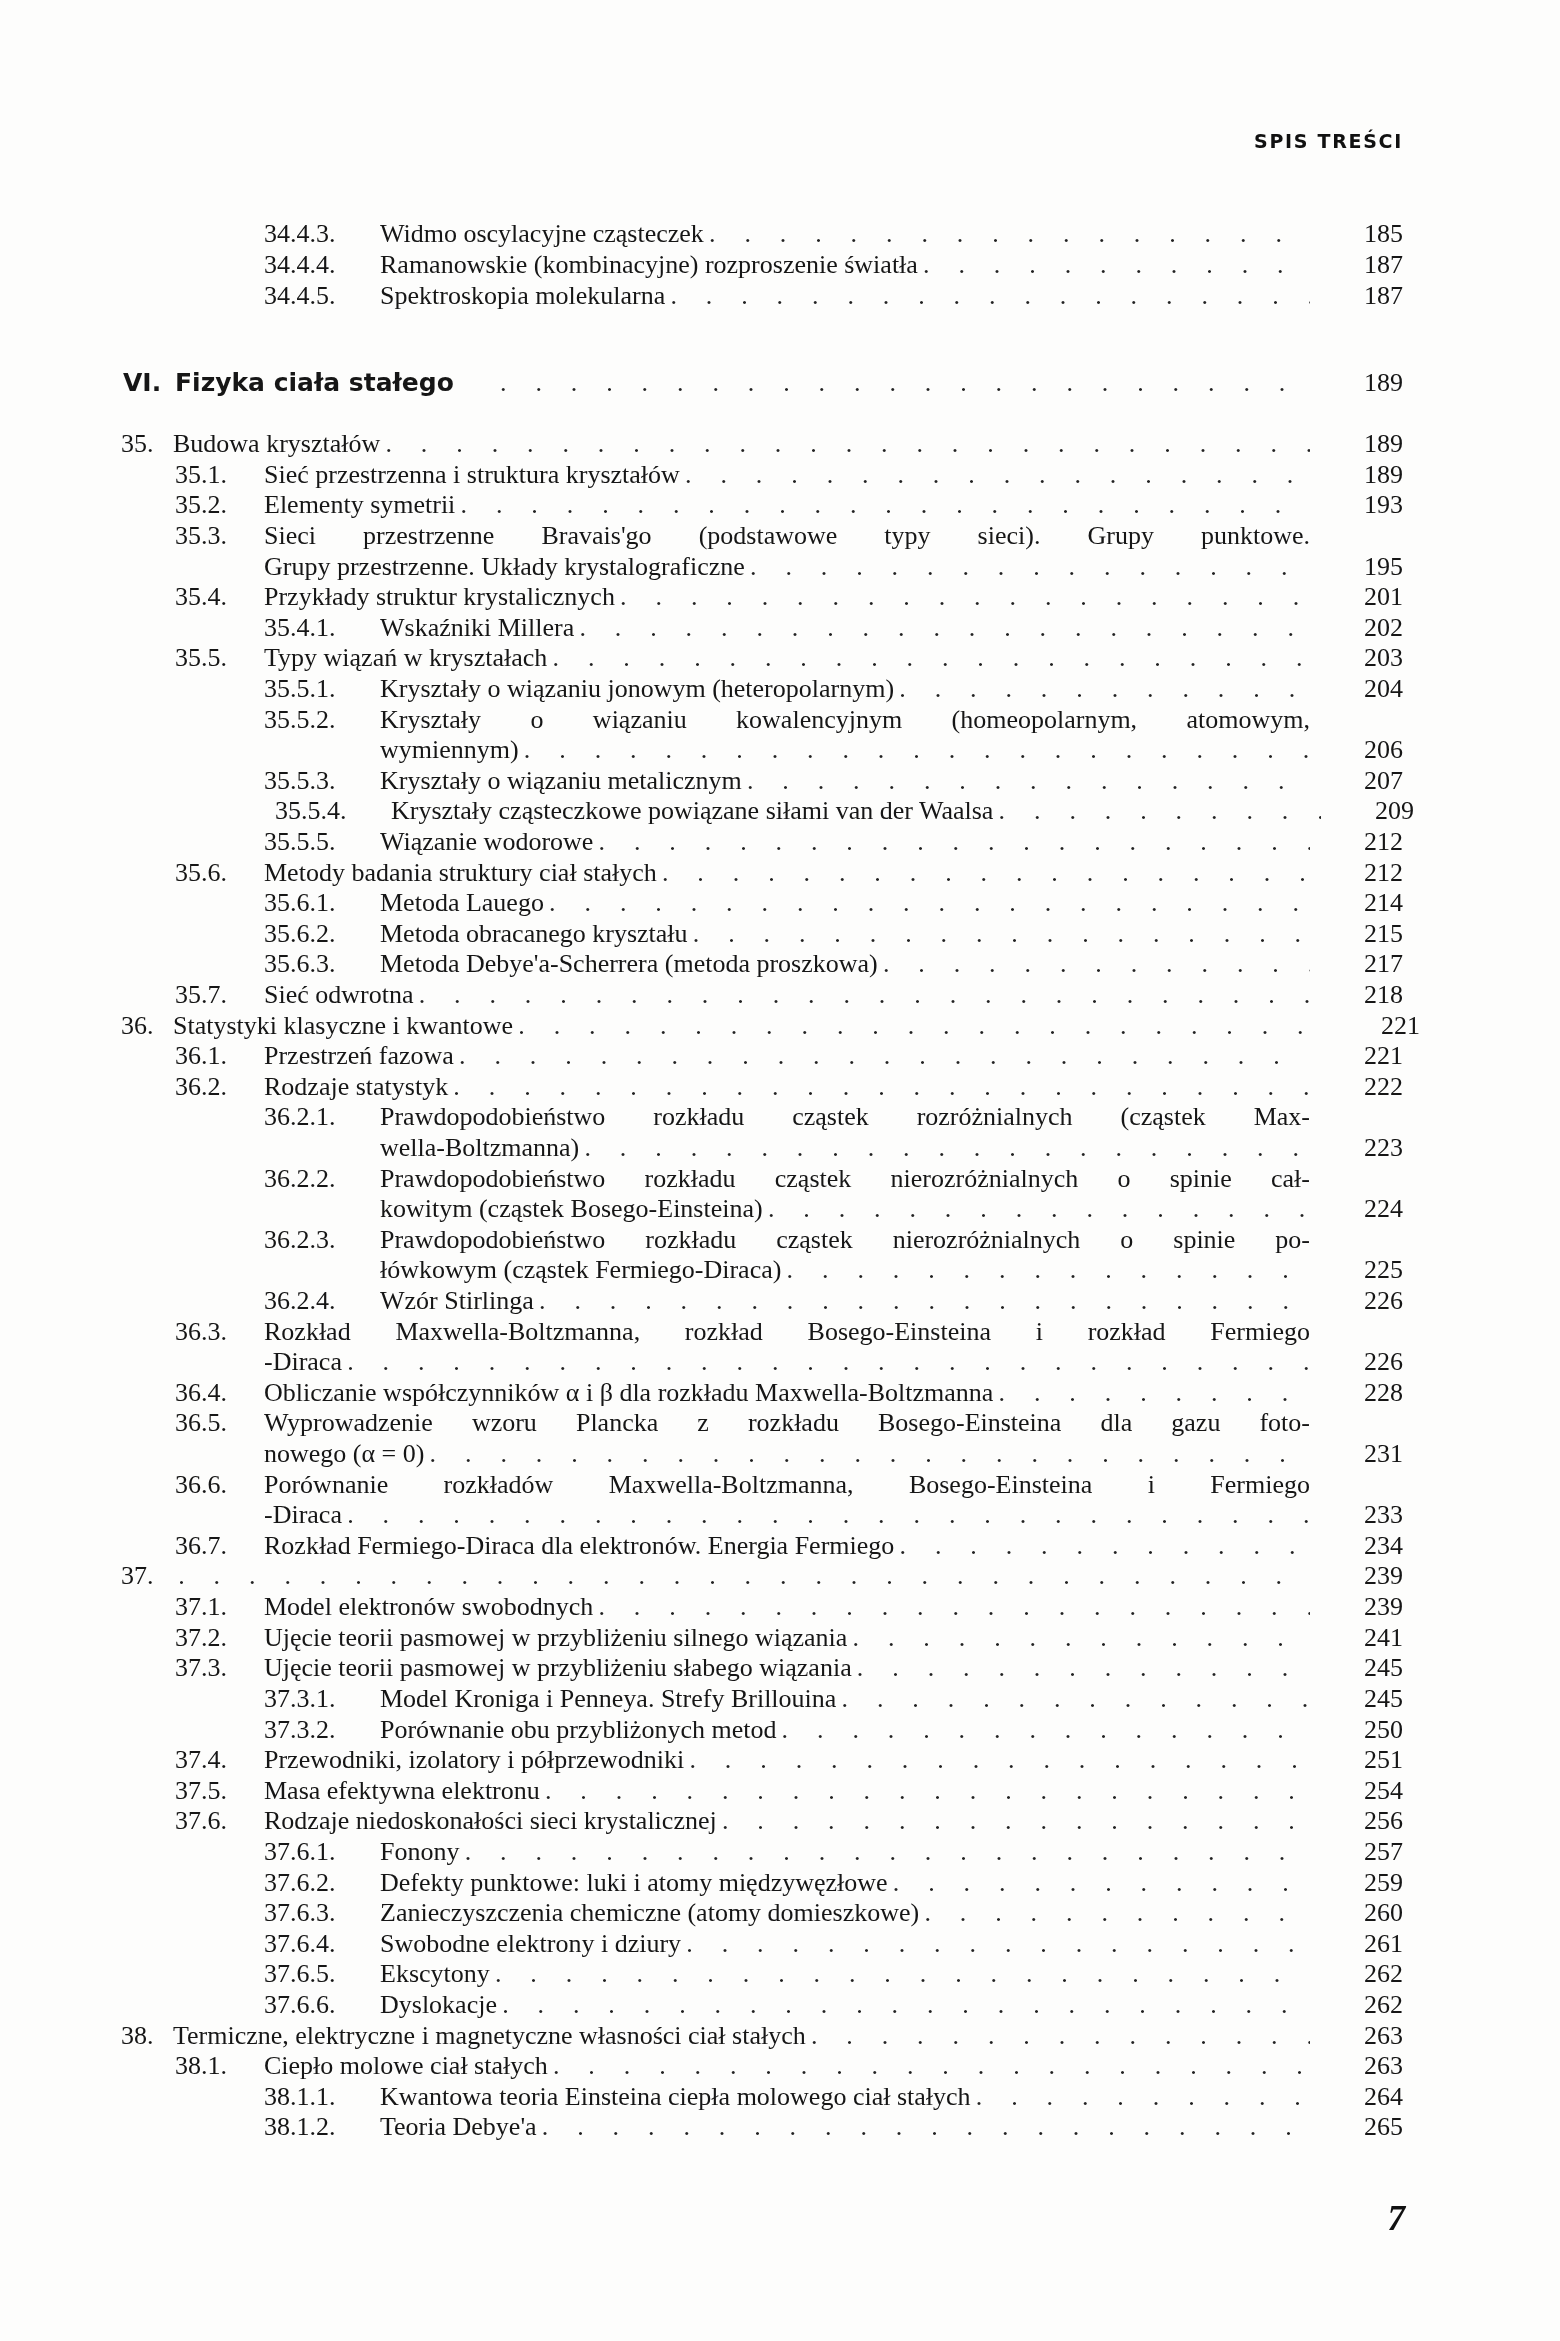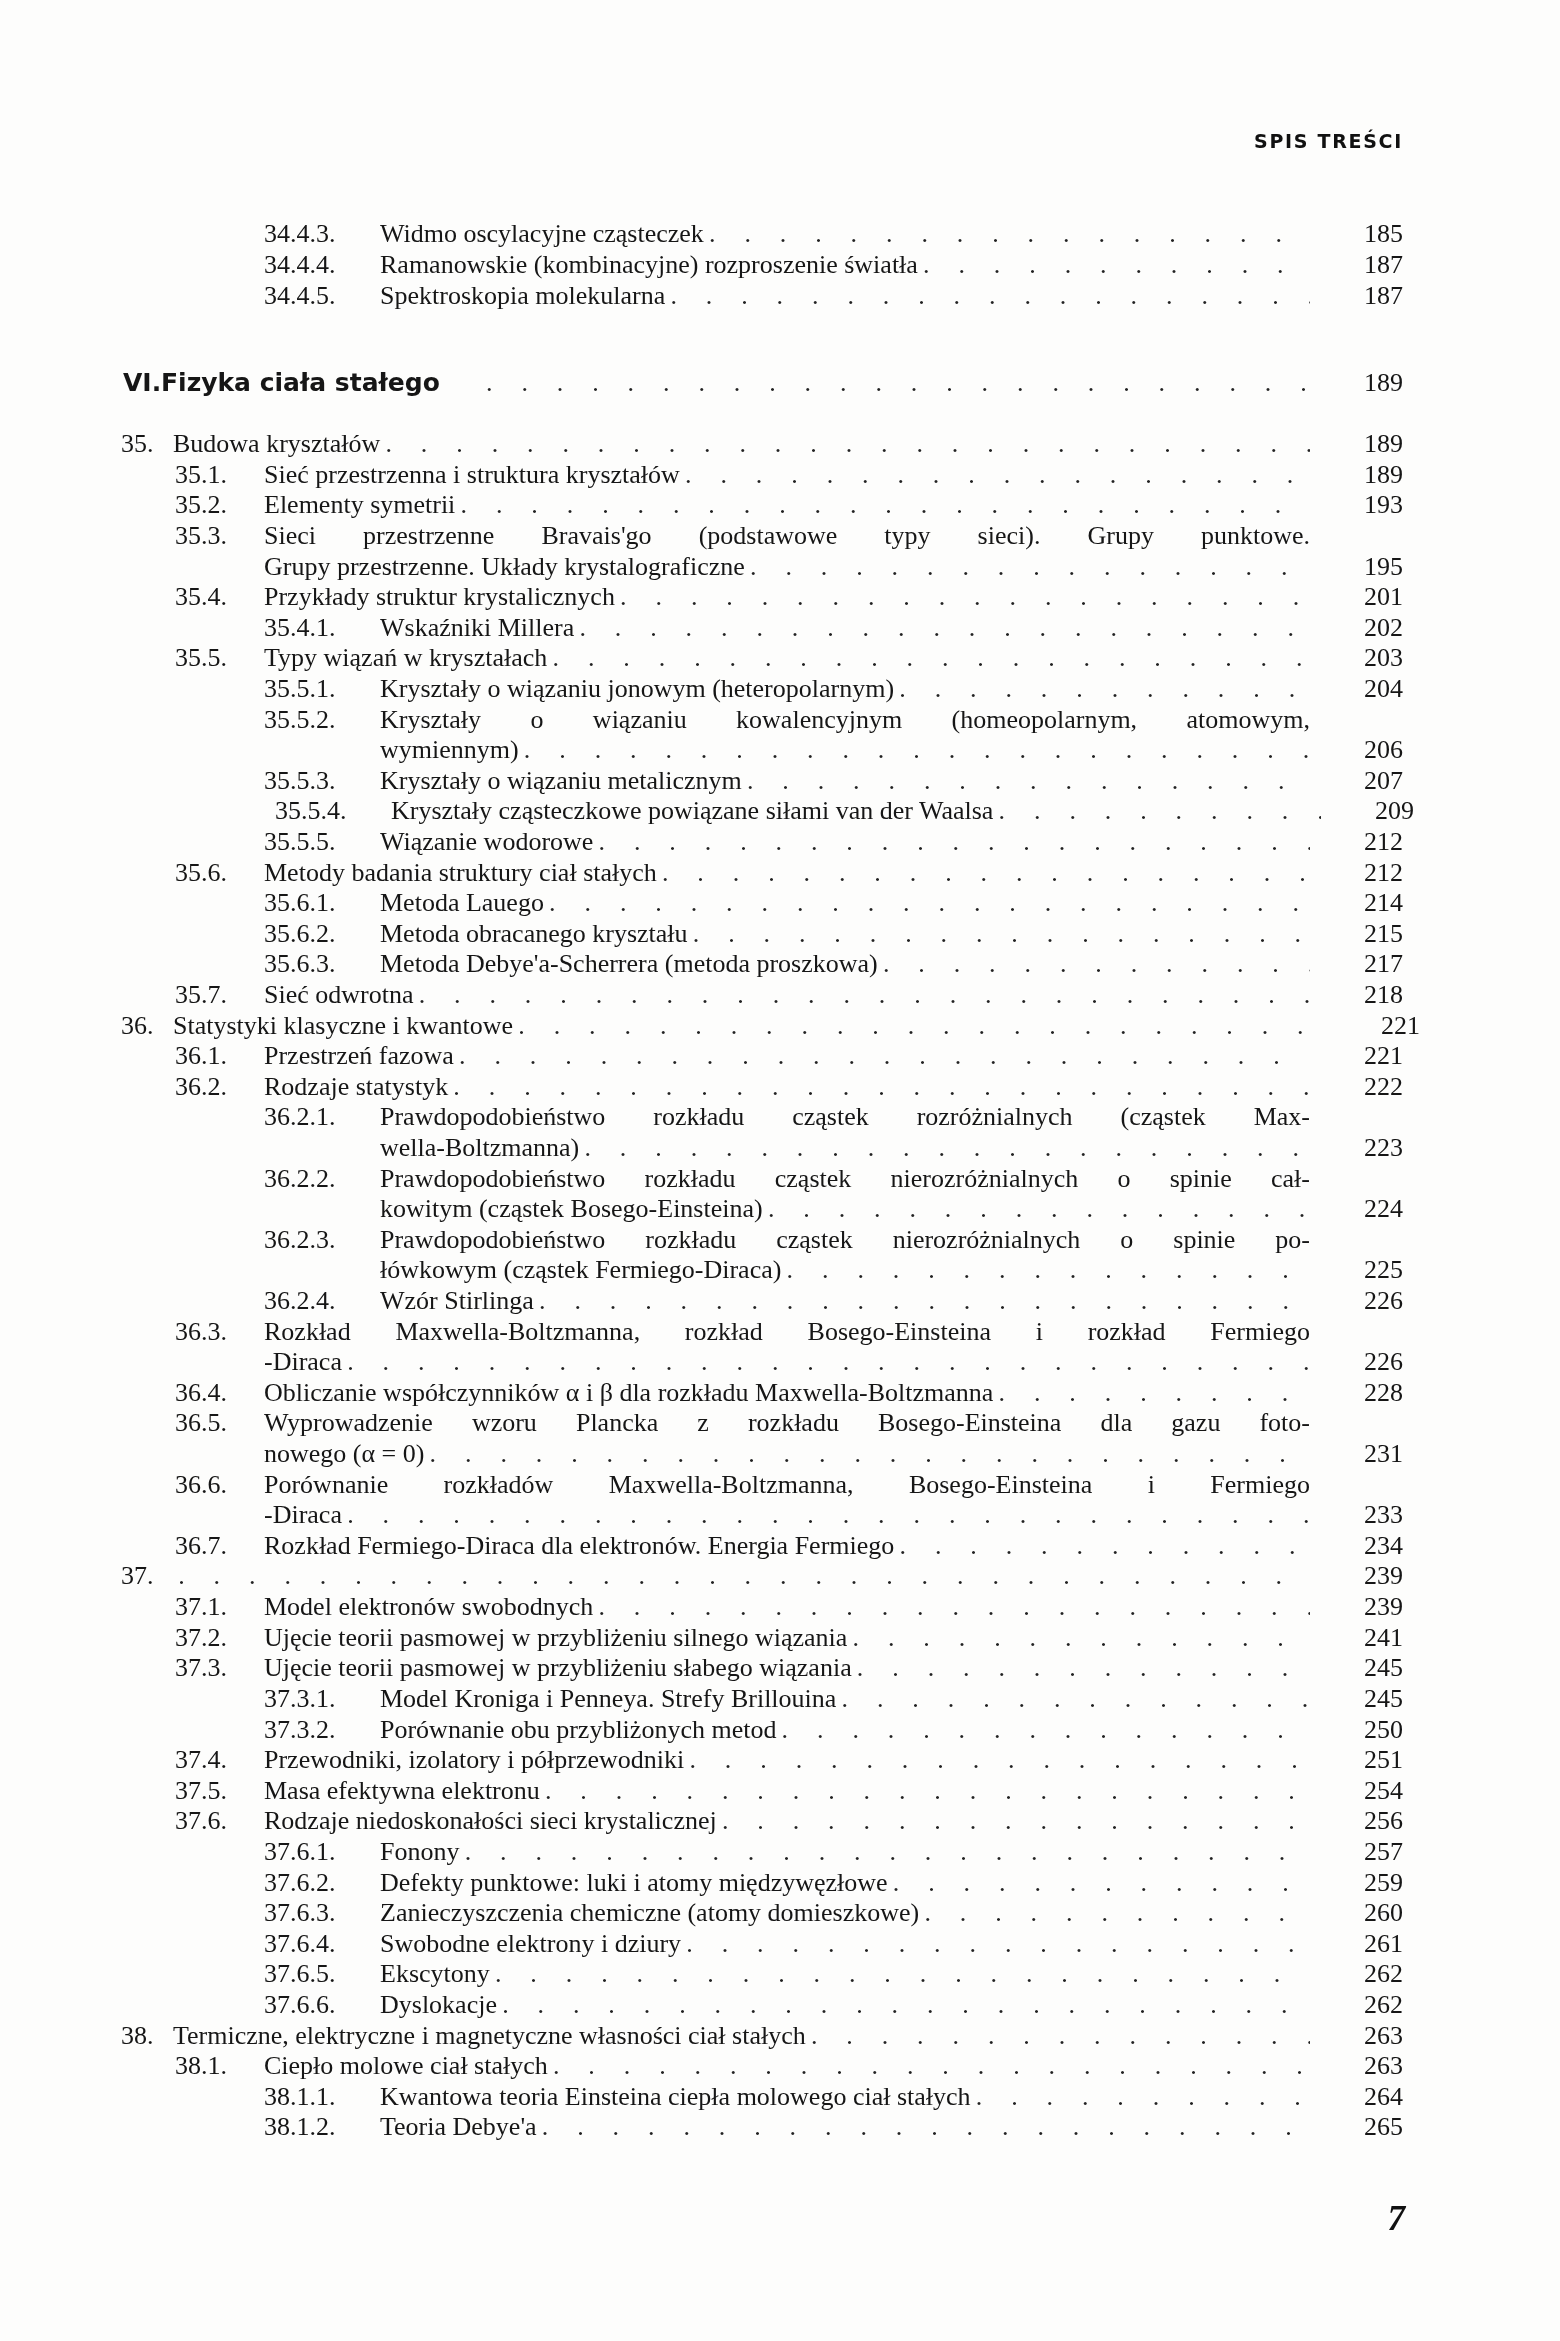--- a/index.html
+++ b/index.html
@@ -26,21 +26,21 @@
   }
   .txt .label { flex: 0 0 auto; }
   .txt .leader {
     flex: 1 1 auto; overflow: hidden; white-space: nowrap;
     letter-spacing: 11.2px; padding-left: 5.2px; color: #222;
   }
   .txt.justify .label { flex: 1 1 auto; text-align: justify; text-align-last: justify; }
   .page-no { position: absolute; top: 0; right: 157px; text-align: right; }
   
   .lvl-part .num { left: 123px; font-family: "DejaVu Sans", sans-serif; font-weight: bold; font-size: 25px; }
-  .lvl-part .txt { left: 161px; gap: 41px; }
+  .lvl-part .txt { left: 175px; gap: 41px; }
   .lvl-part .txt .label { font-family: "DejaVu Sans", sans-serif; font-weight: bold; font-size: 25px; }
   .lvl-1 .num { left: 121px; }
   .lvl-1 .txt { left: 173px; }
   .lvl-2 .num { left: 175px; }
   .lvl-2 .txt { left: 264px; }
   .lvl-3 .num { left: 264px; }
   .lvl-3 .txt { left: 380px; }
   .folio {
     position: absolute; top: 2199px; right: 155px;
     font-family: "Liberation Serif", serif; font-weight: bold; font-style: italic;

